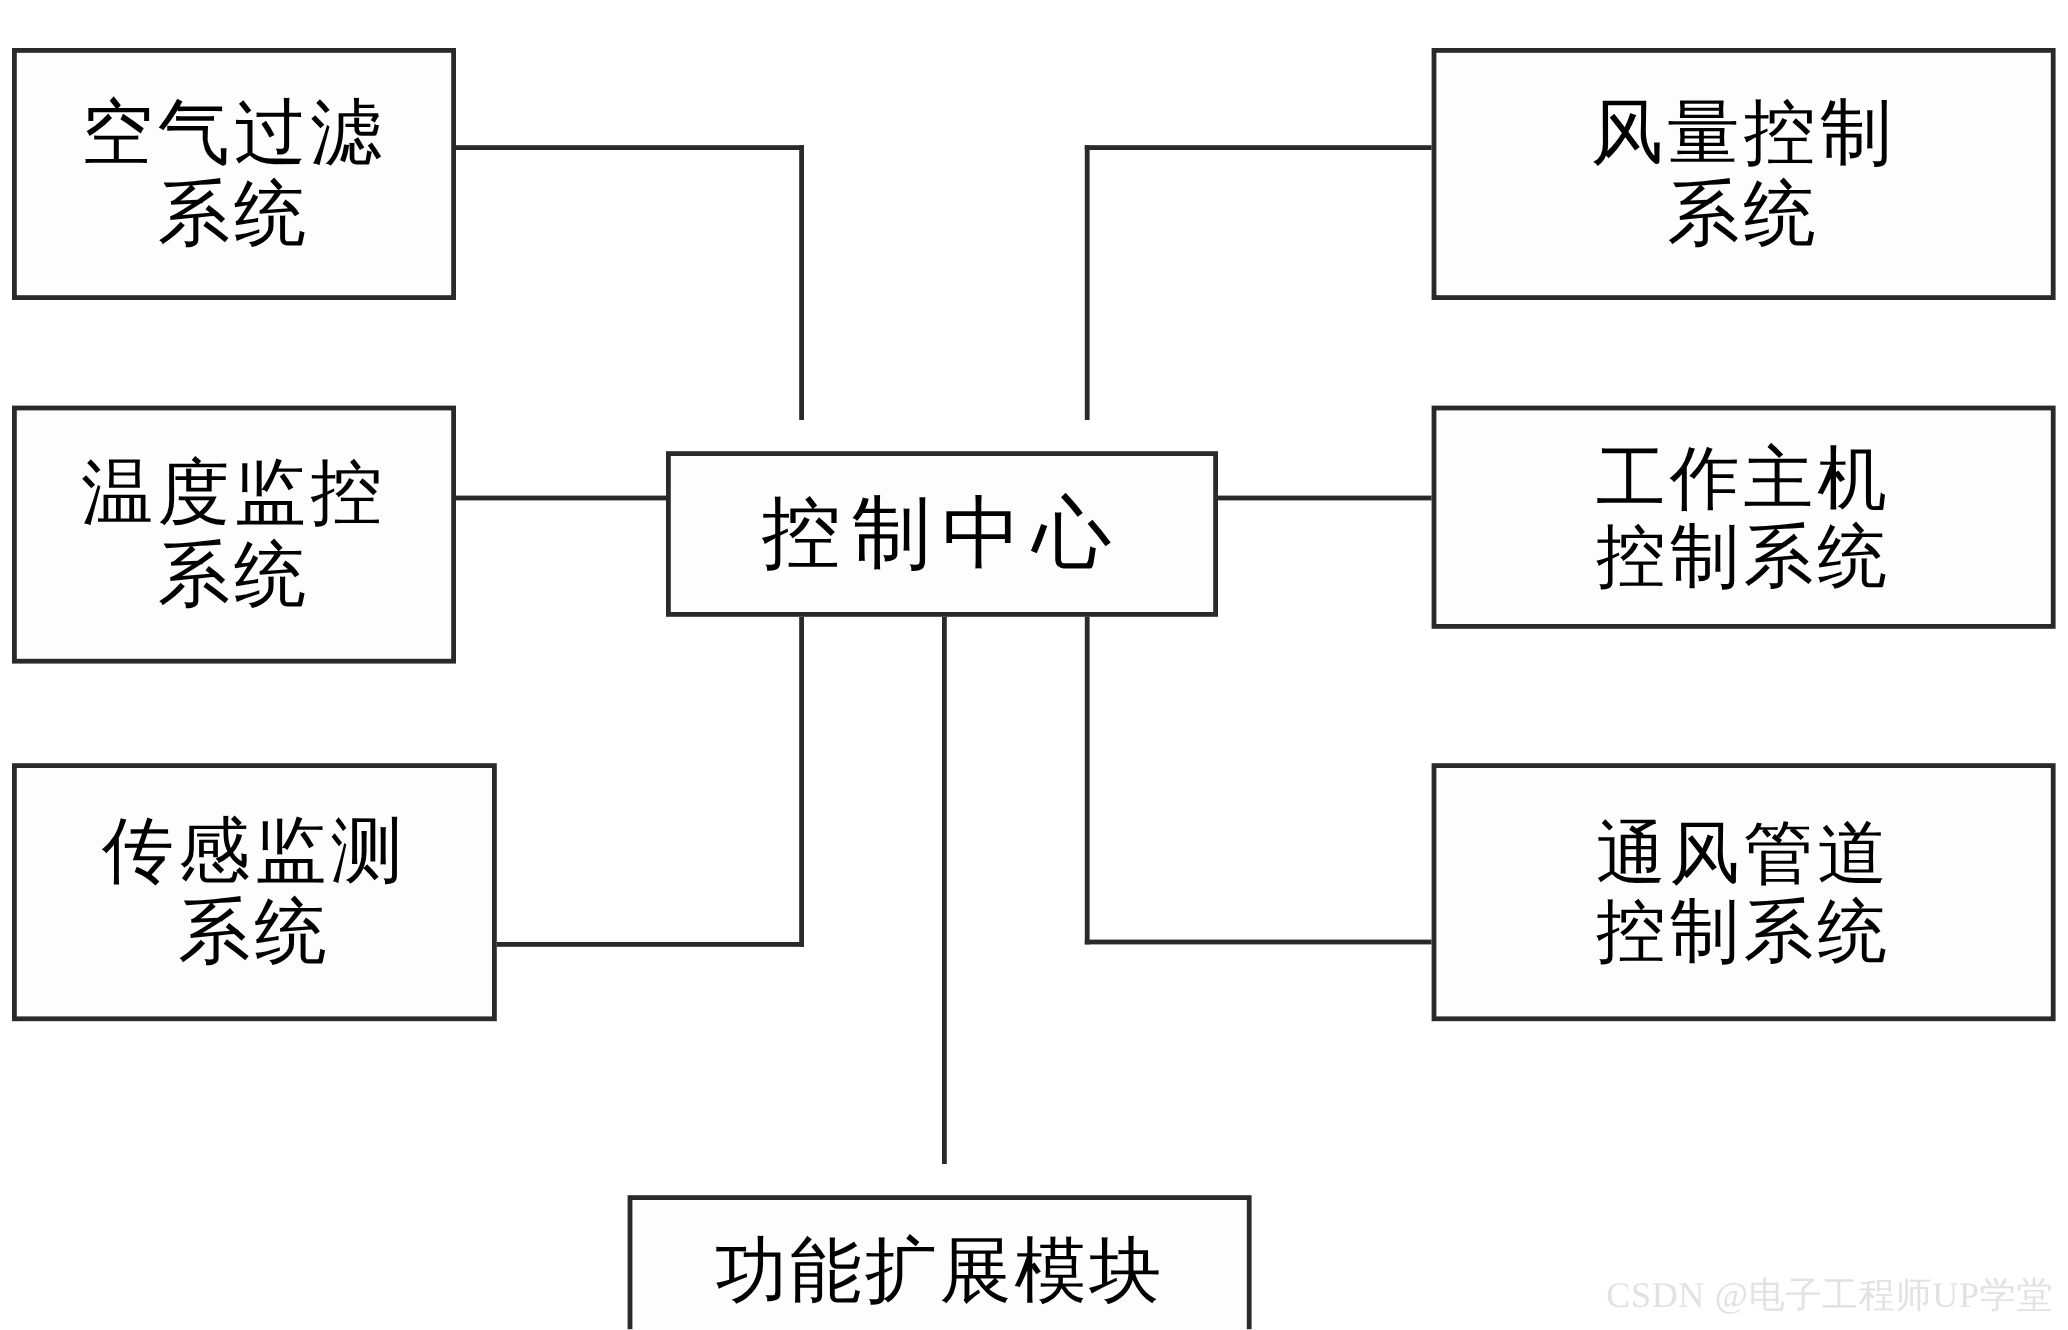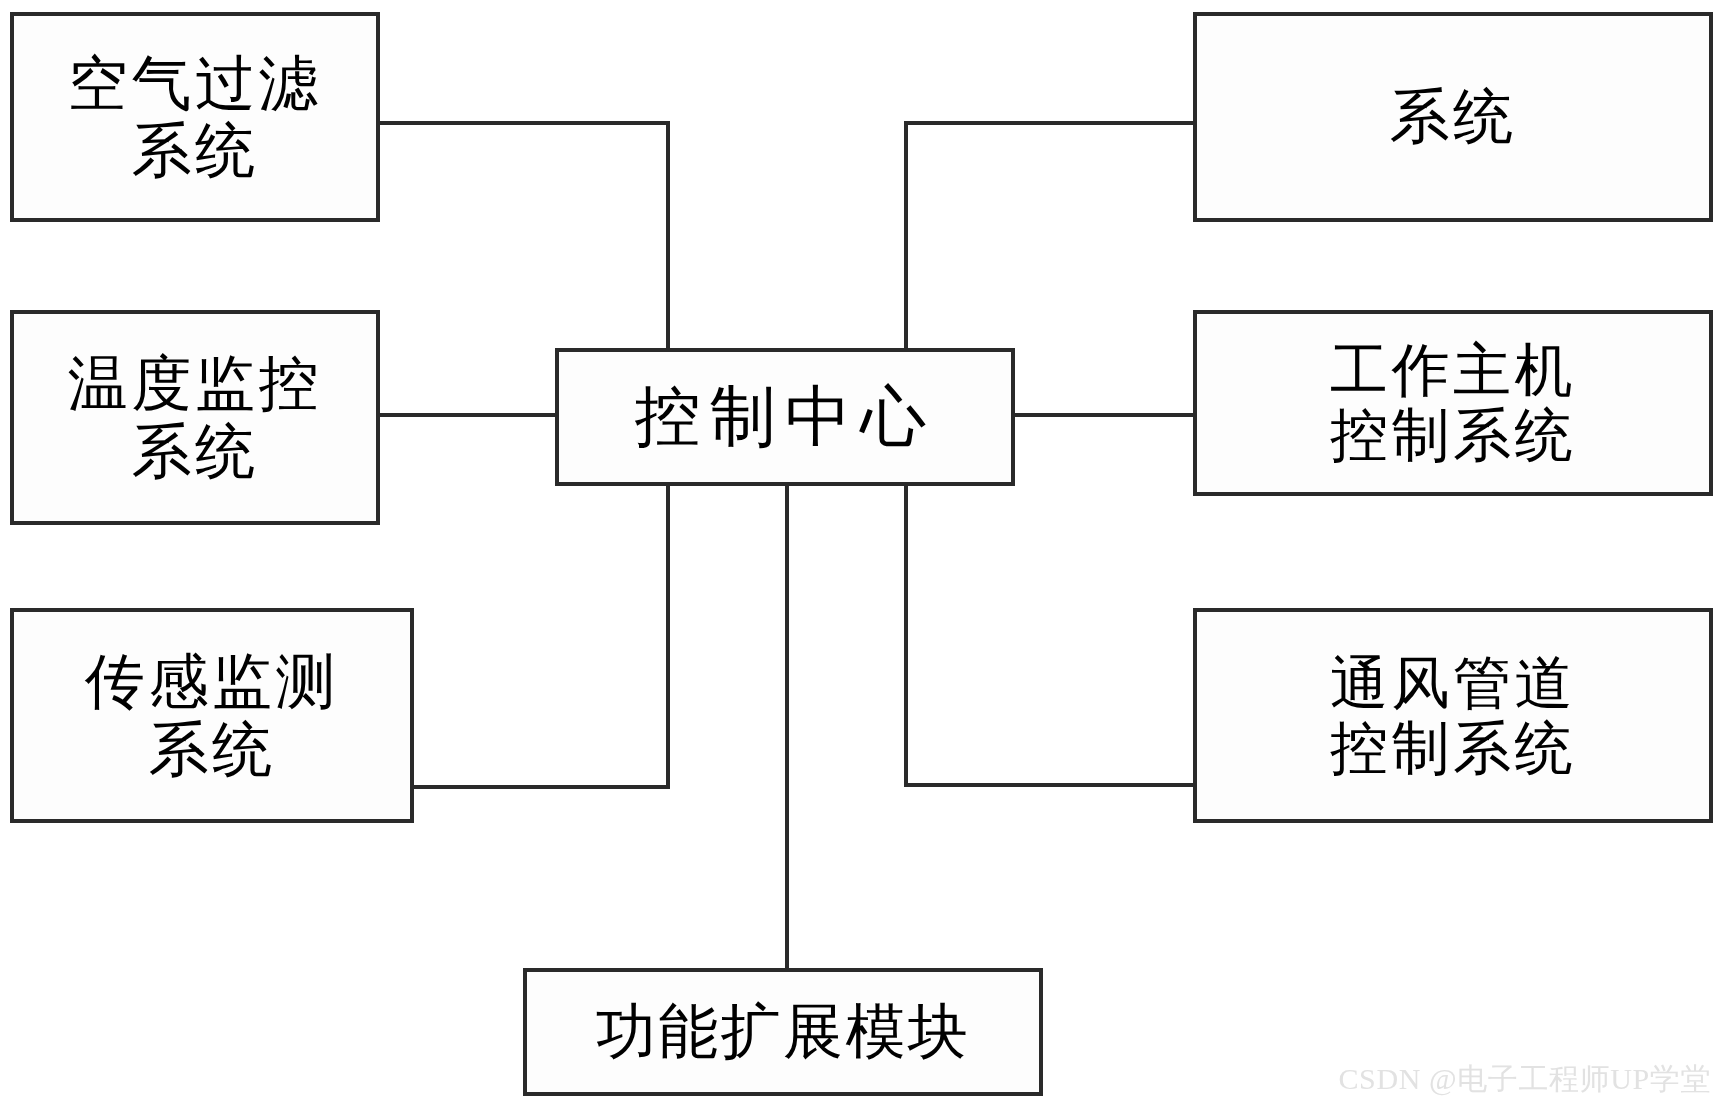--- a/index.html
+++ b/index.html
@@ -19,20 +19,21 @@
     position: absolute;
     box-sizing: border-box;
     border: 4px solid #2a2a2a;
     background: #fdfdfd;
     display: flex;
     flex-direction: column;
     align-items: center;
     justify-content: center;
     color: #000000;
     z-index: 3;
+    margin-top: 28px;
   }
   .node .line {
     display: block;
     white-space: nowrap;
     letter-spacing: 0.06em;
     font-weight: 500;
     line-height: 1.12;
   }
   
   .n-airfilter  { left: 10px;  top: 12px;  width: 370px; height: 210px; }
@@ -115,20 +116,21 @@
   <div class="node n-sensor">
     <span class="line">传感监测</span>
     <span class="line">系统</span>
   </div>
 
   <div class="node n-center">
     <span class="line">控制中心</span>
   </div>
 
   <div class="node n-airvolume">
+    <span class="line">风量控制</span>
     <span class="line">系统</span>
   </div>
 
   <div class="node n-workhost">
     <span class="line">工作主机</span>
     <span class="line">控制系统</span>
   </div>
 
   <div class="node n-duct">
     <span class="line">通风管道</span>

